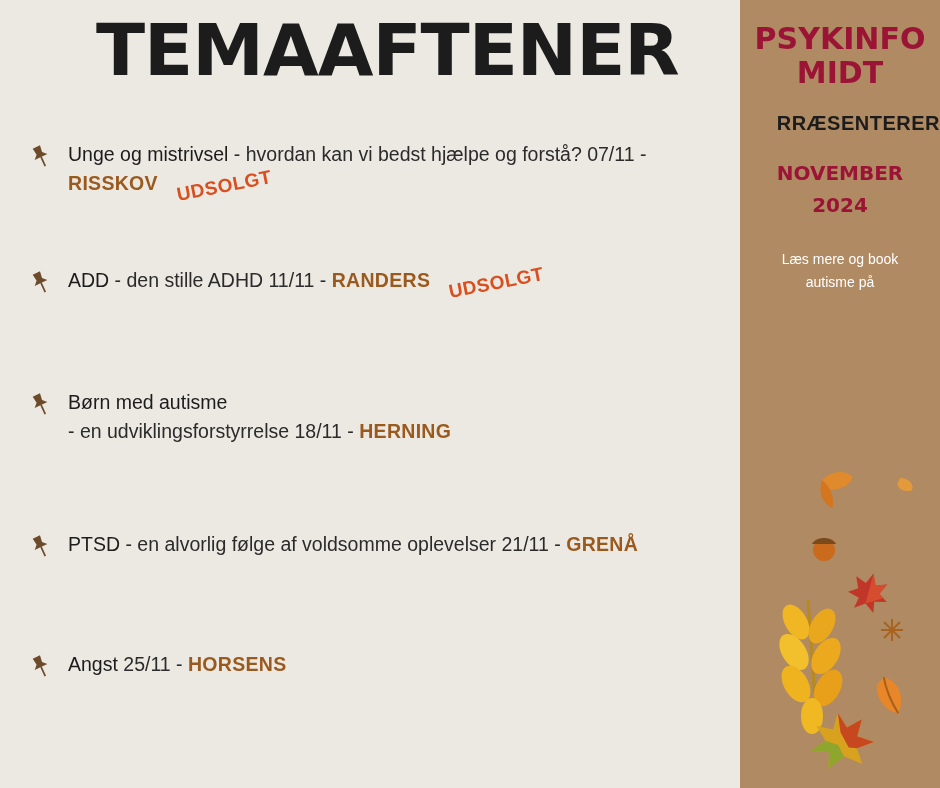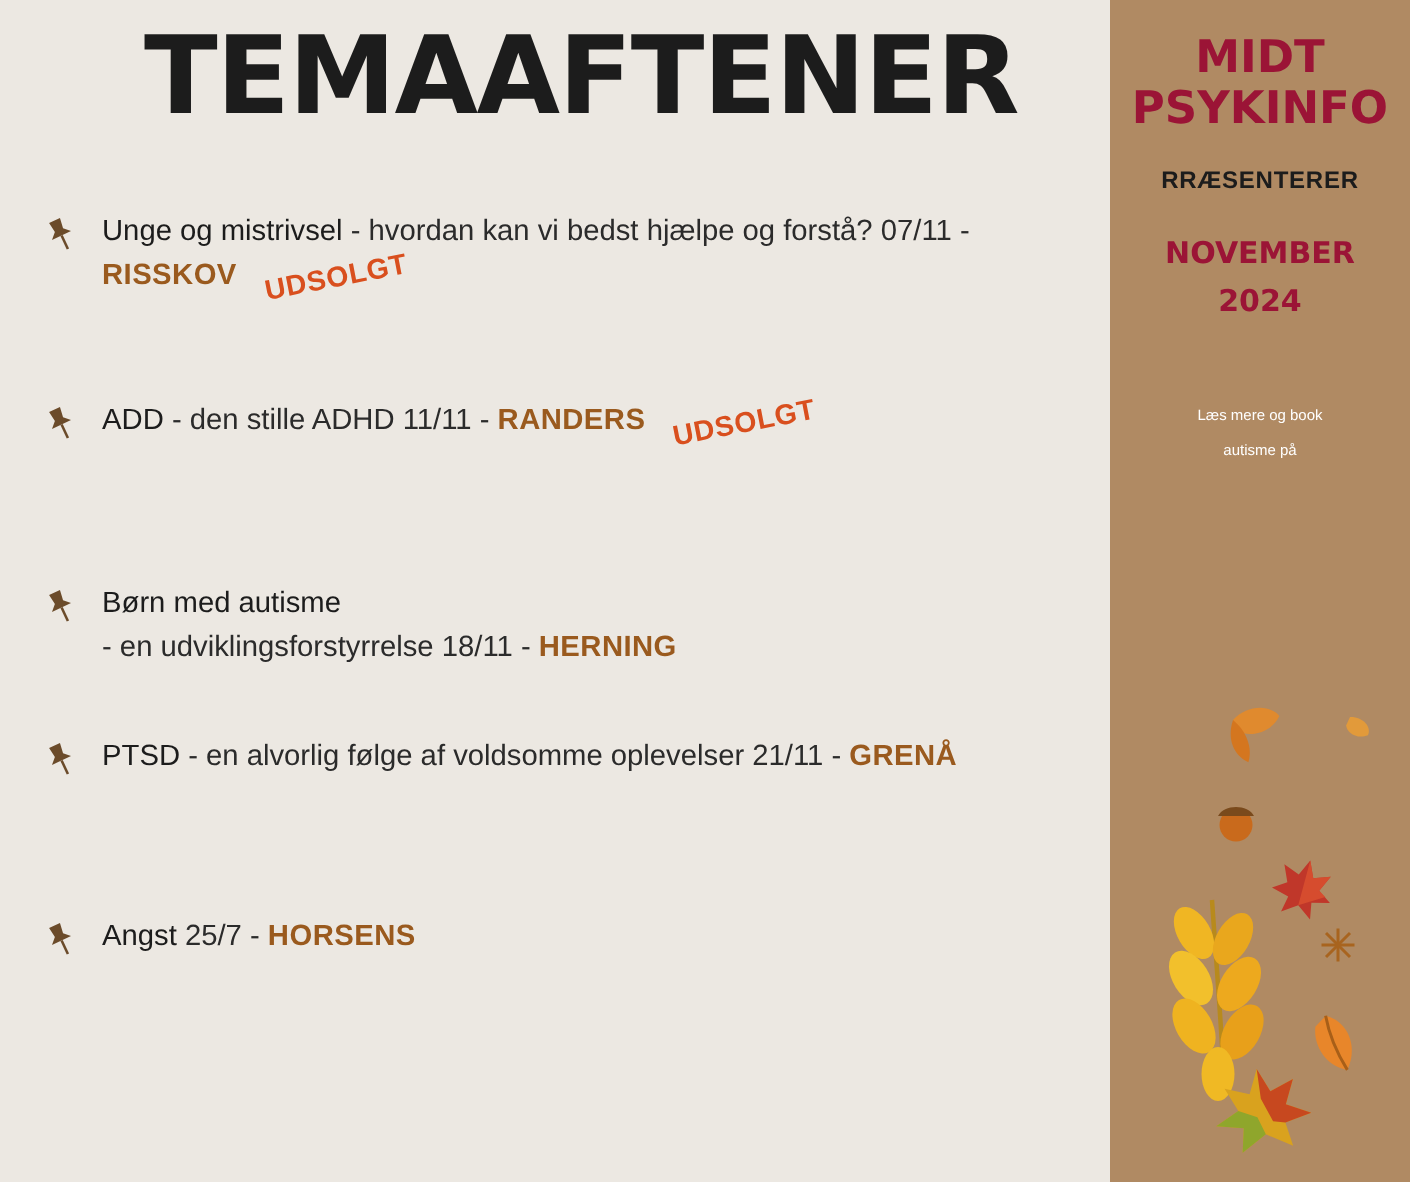--- a/index.html
+++ b/index.html
@@ -95,36 +95,37 @@
   .brand {
     margin-top: 22px;
     font-size: 30px;
     font-weight: bold;
     color: #9b1436;
     line-height: 34px;
     font-family: "DejaVu Sans", sans-serif;
   }
   .presents {
     margin-top: 22px;
-    font-size: 16px;
+    font-size: 20px;
     font-weight: bold;
     color: #1c1c1c;
     letter-spacing: 0.5px;
+    text-align: right;
   }
   .month {
     margin-top: 22px;
     font-size: 20px;
     font-weight: bold;
     color: #9b1436;
     line-height: 32px;
     font-family: "DejaVu Sans", sans-serif;
   }
   .booking {
-    margin-top: 50px;
-    font-size: 10px;
+    margin-top: 27px;
+    font-size: 14px;
     color: #ffffff;
     line-height: 23px;
     padding: 0 12px;
   }
   .booking .link {
     color: #9b1436;
     font-weight: bold;
     display: block;
     margin-top: 2px;
   }
@@ -168,21 +169,21 @@
               <path d="M9 2 L17 2 L16 9 L20 13 L6 13 L10 9 Z" fill="#6b4b2a"></path>
               <rect x="12.2" y="13" width="1.7" height="10" fill="#6b4b2a"></rect>
             </g>
           </svg>
         </span>
         <div class="lines">
           <span class="b">ADD</span><span> - den stille ADHD 11/11 - </span><span class="city">RANDERS</span><span class="sold">UDSOLGT</span>
         </div>
       </div>
 
-      <div class="event" style="margin-bottom:42px;">
+      <div class="event" style="margin-bottom:82px;">
         <span class="pin-icon">
           <svg viewBox="0 0 26 26" width="26" height="26">
             <g transform="rotate(-25 13 13)">
               <path d="M9 2 L17 2 L16 9 L20 13 L6 13 L10 9 Z" fill="#6b4b2a"></path>
               <rect x="12.2" y="13" width="1.7" height="10" fill="#6b4b2a"></rect>
             </g>
           </svg>
         </span>
         <div class="lines">
           <span class="b">Børn med autisme</span><br>
@@ -207,31 +208,31 @@
       <div class="event">
         <span class="pin-icon">
           <svg viewBox="0 0 26 26" width="26" height="26">
             <g transform="rotate(-25 13 13)">
               <path d="M9 2 L17 2 L16 9 L20 13 L6 13 L10 9 Z" fill="#6b4b2a"></path>
               <rect x="12.2" y="13" width="1.7" height="10" fill="#6b4b2a"></rect>
             </g>
           </svg>
         </span>
         <div class="lines">
-          <span class="b">Angst</span><span> 25/7 - </span><span class="city">HORSENS</span>
+          <span class="b">Angst</span><span> 25/11 - </span><span class="city">HORSENS</span>
         </div>
       </div>
 
     </div>
   </div>
 
   <div class="right">
     <div class="brand">
+      <div>PSYKINFO</div>
       <div>MIDT</div>
-      <div>PSYKINFO</div>
     </div>
     <div class="presents">RRÆSENTERER</div>
     <div class="month">
       <div>NOVEMBER</div>
       <div>2024</div>
     </div>
     <div class="booking">
       <div>Læs mere og book</div>
       <div>autisme på</div>
     </div>

